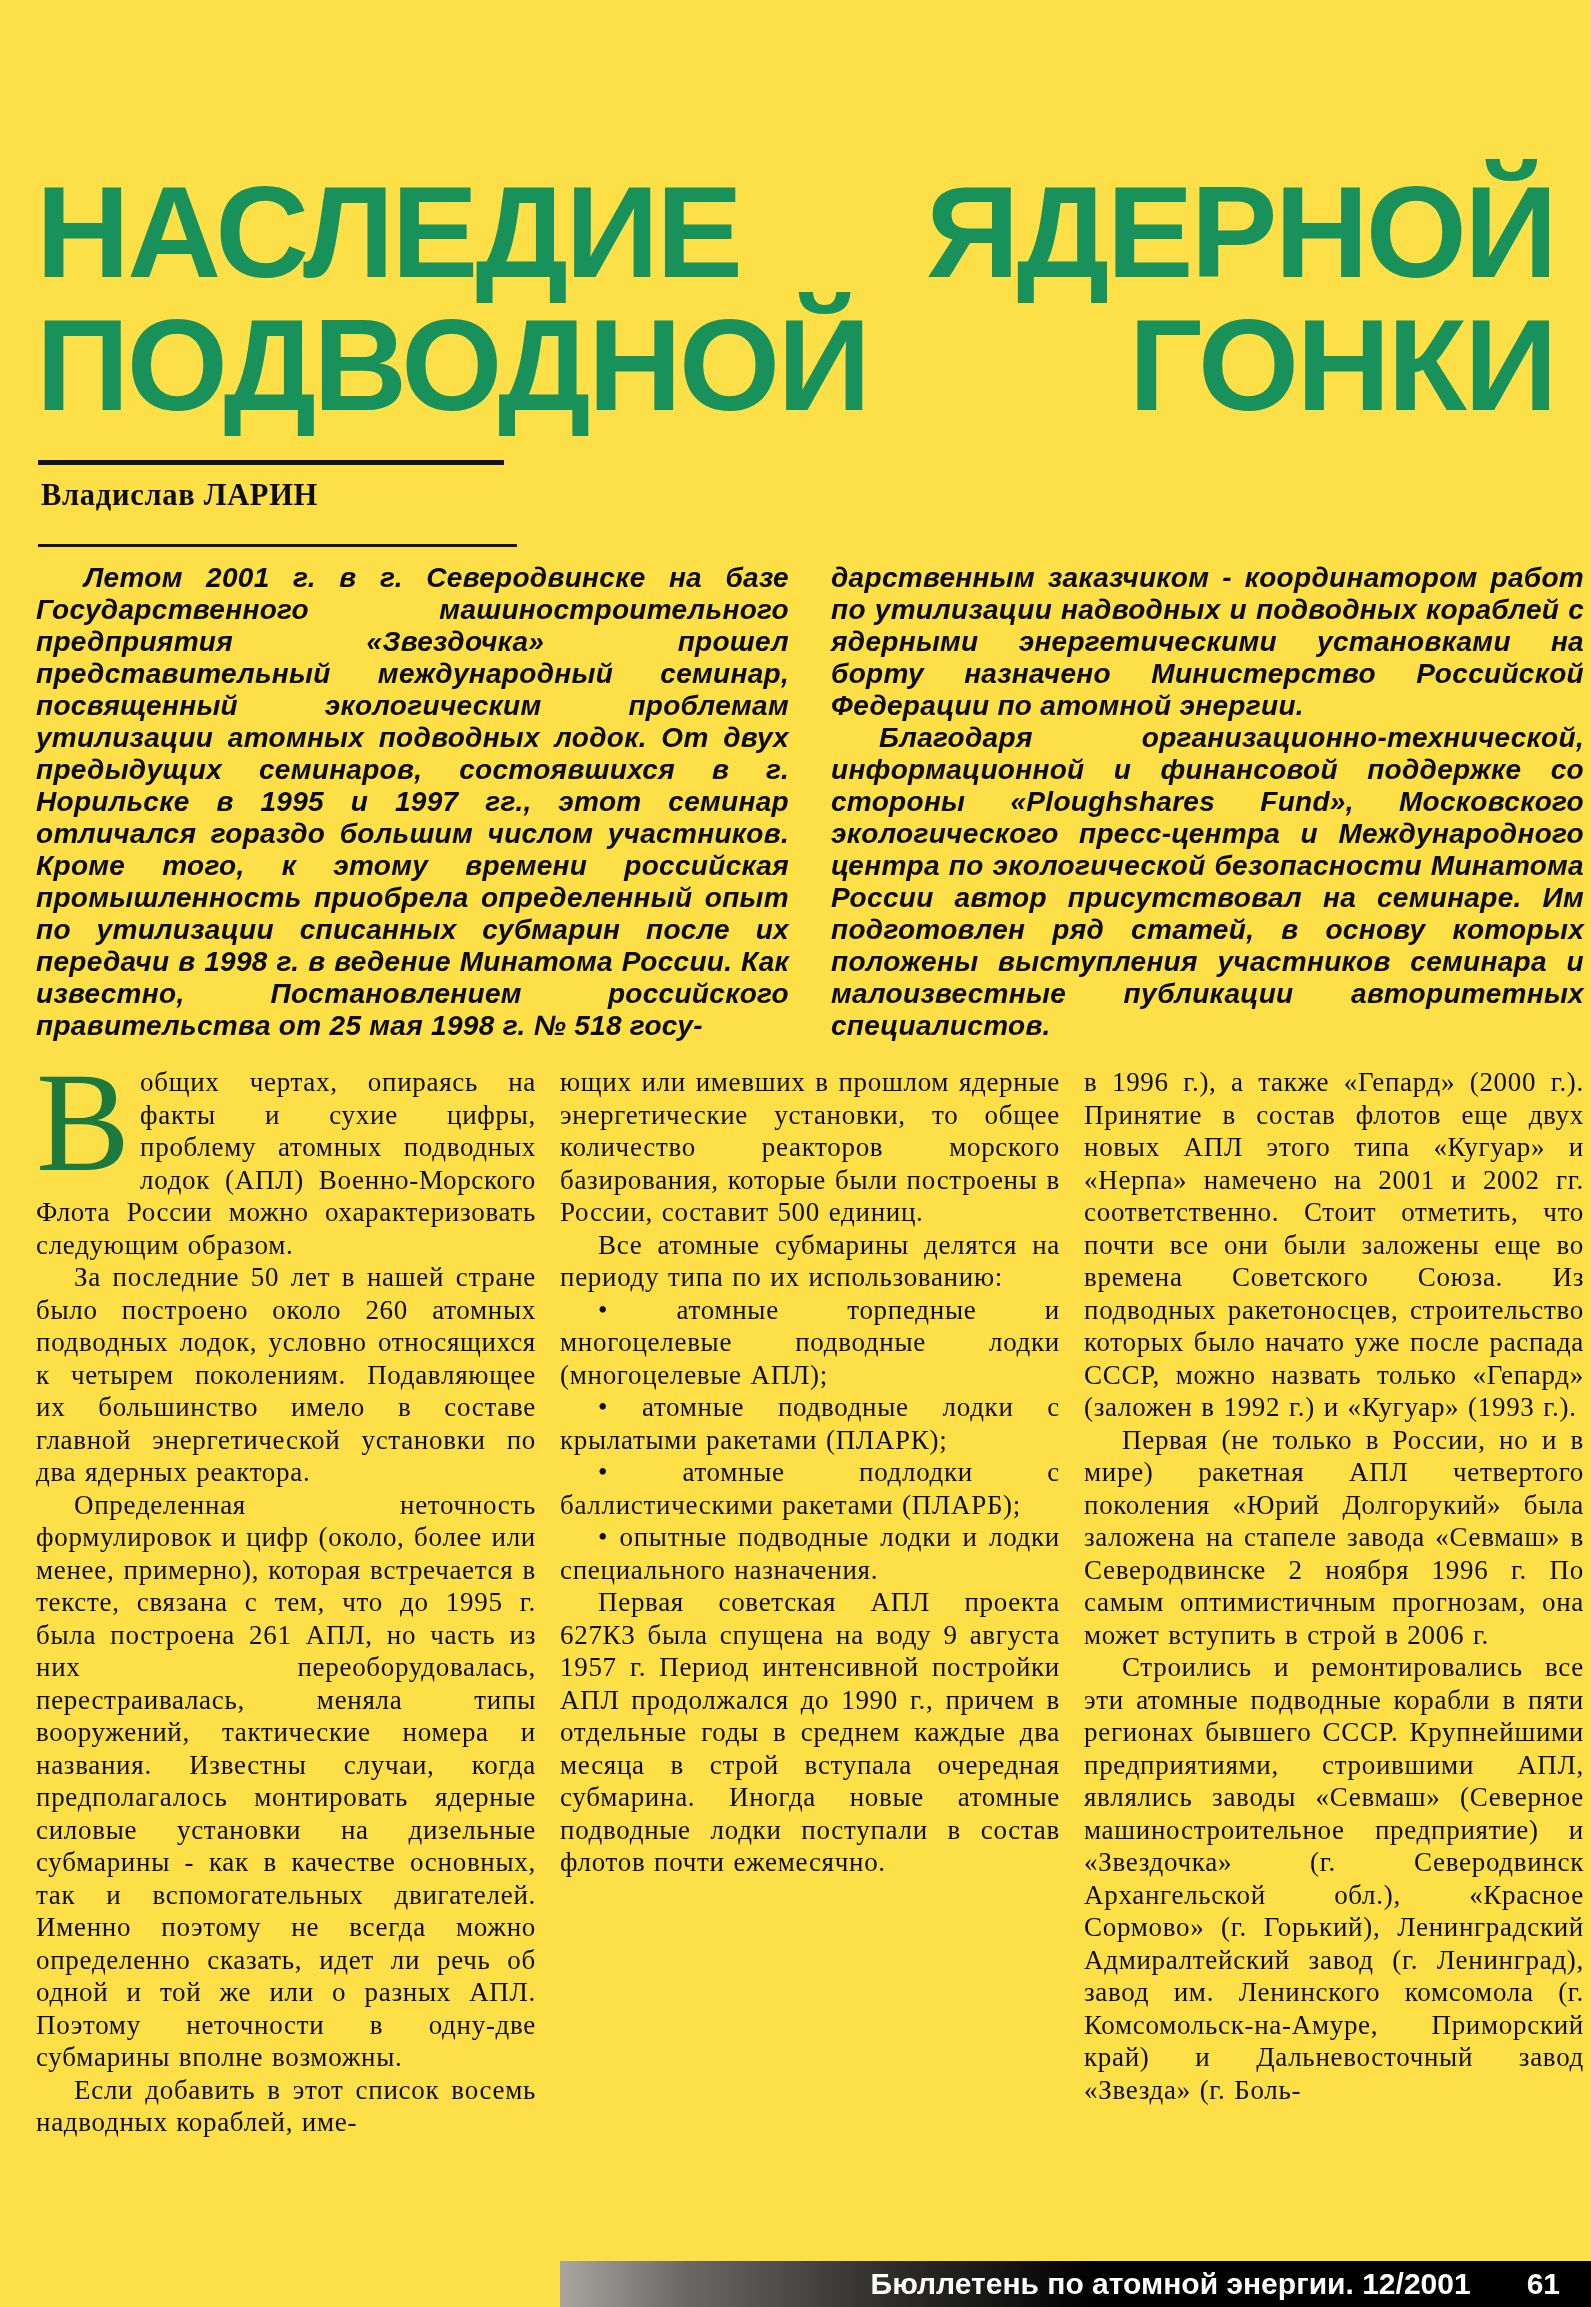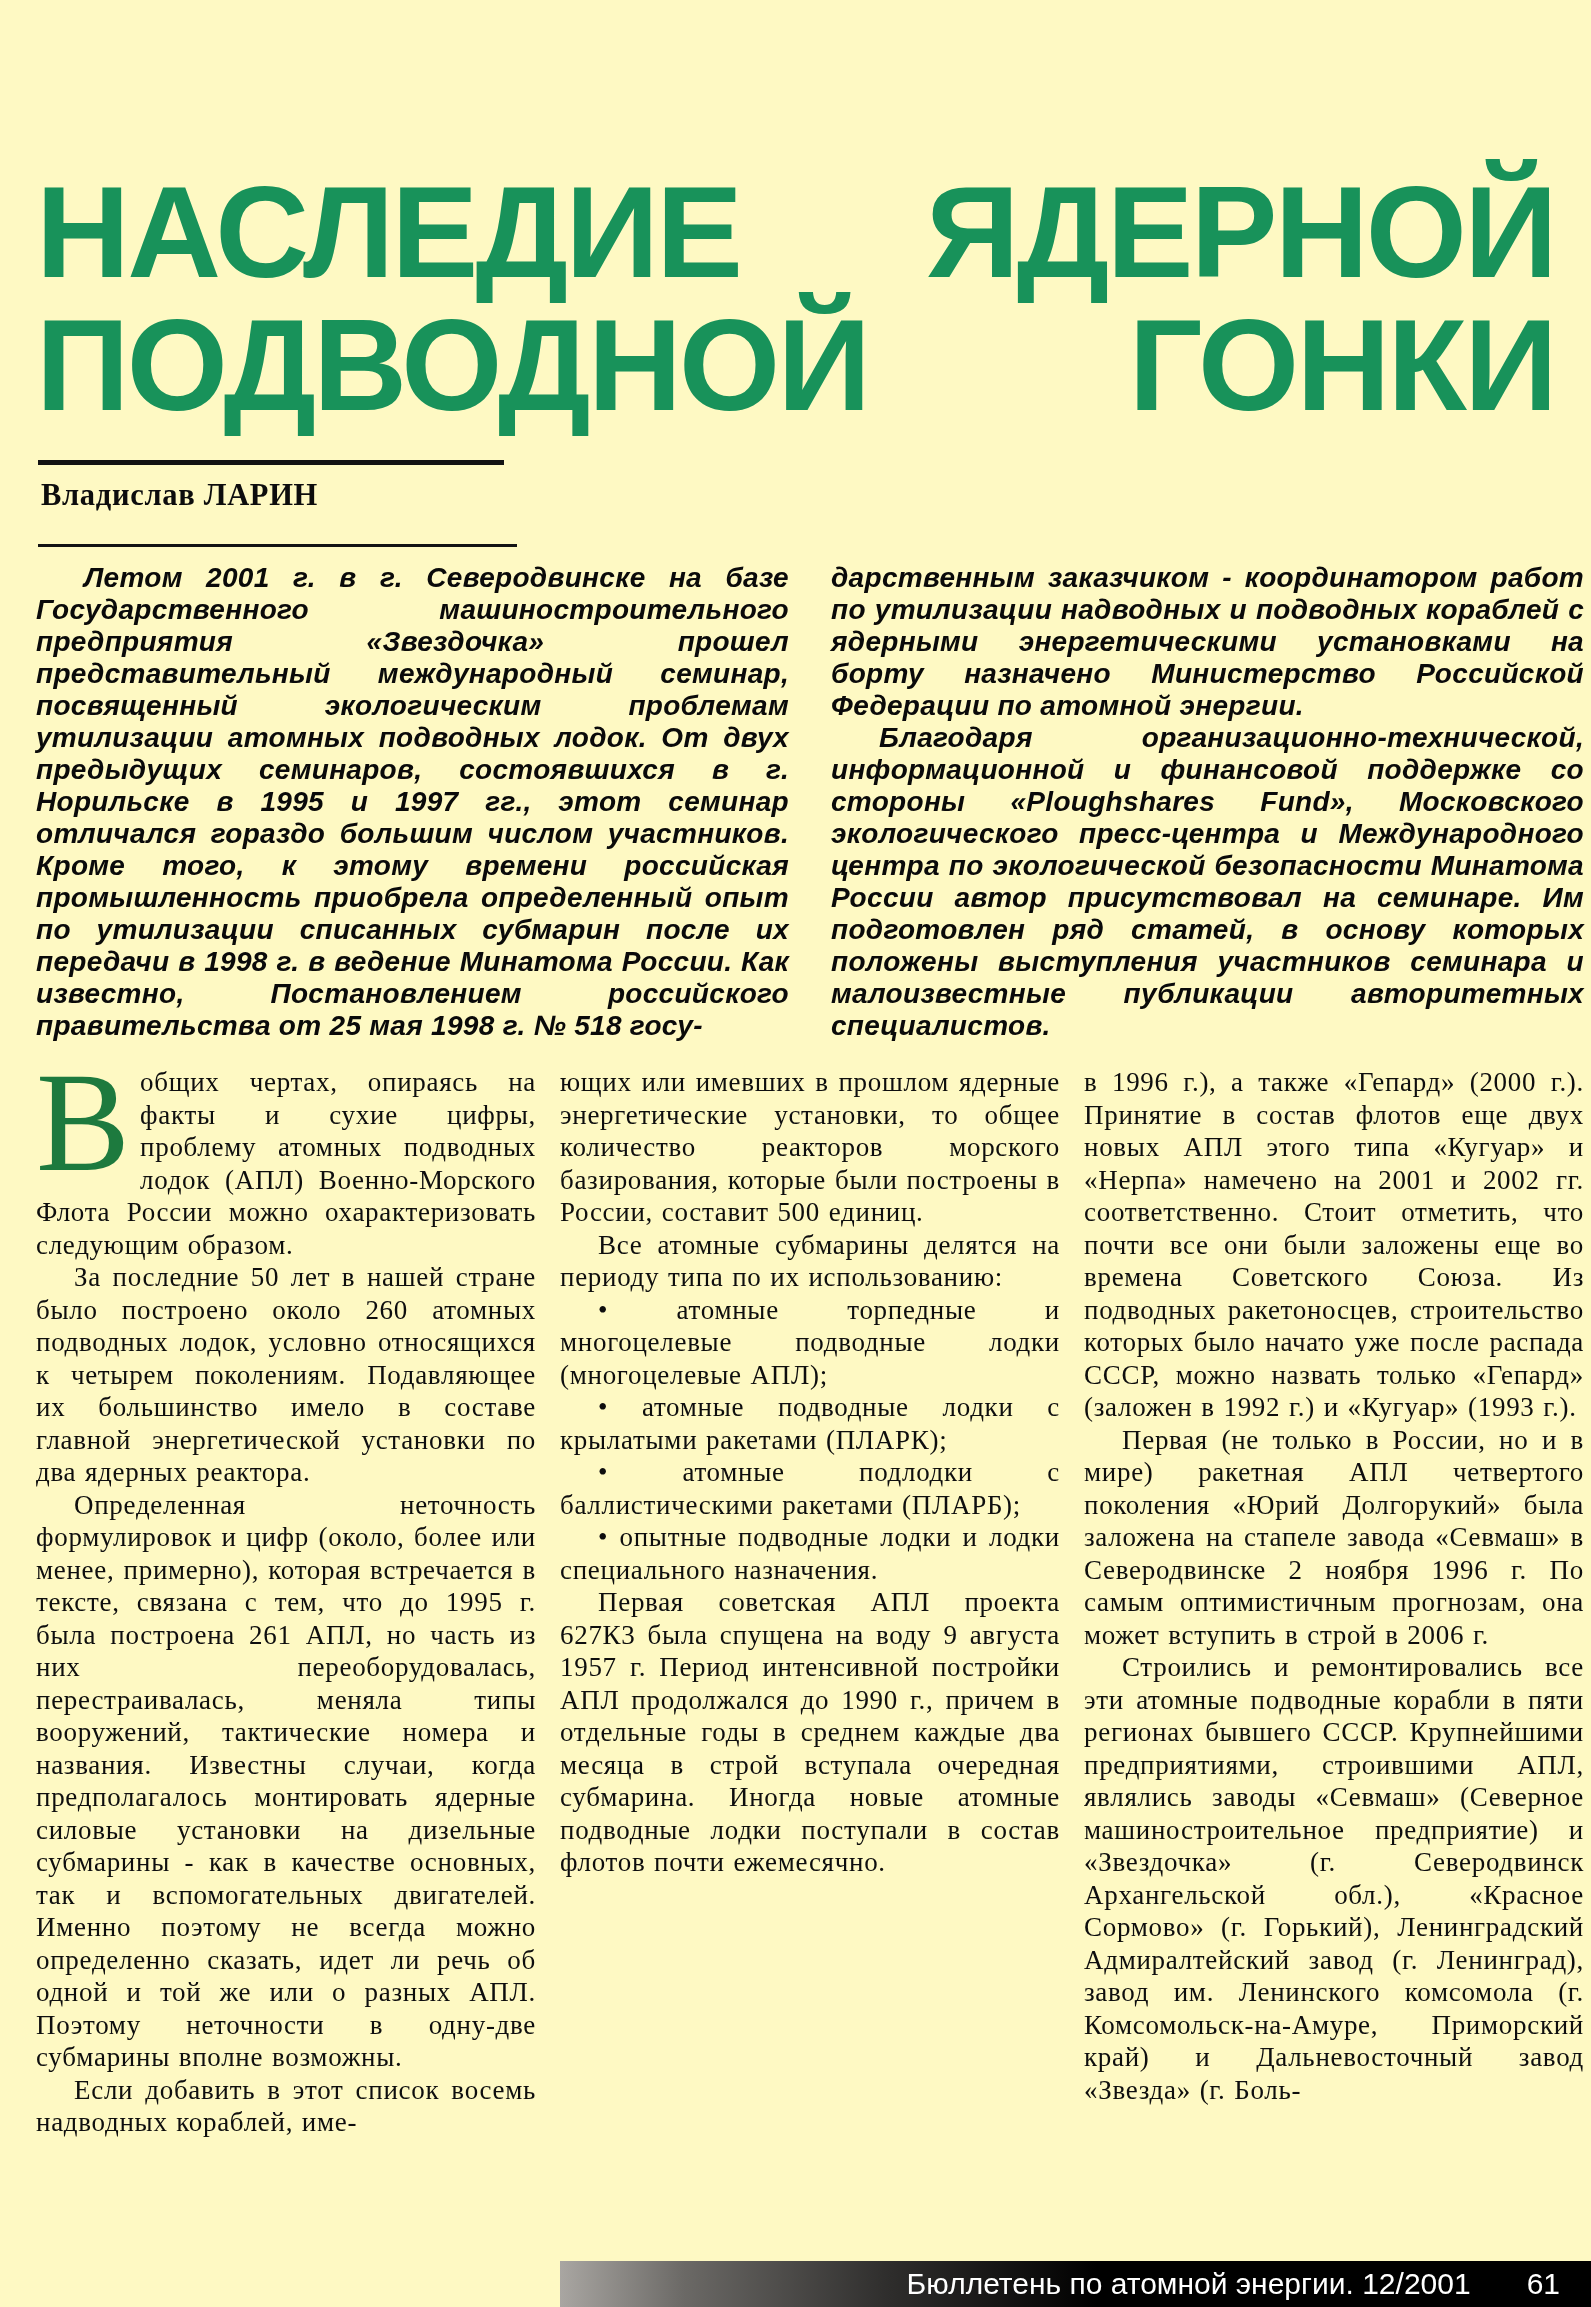--- a/index.html
+++ b/index.html
@@ -1,18 +1,18 @@
 <!DOCTYPE html>
 <html lang="ru" style="font-size:10.6px"><head>
 <meta charset="utf-8">
 <style>
   html,body{margin:0;padding:0;background:#e8e8e6;}
   .page{
     position:relative;width:1592px;height:2307px;margin:0 auto;
-    background:#fef9c3;overflow:hidden;color:#101010;
+    background:#fde047;overflow:hidden;color:#101010;
     font-family:"Liberation Serif", serif;
   }
   
   .title{
     position:absolute;left:36px;top:166px;width:1519px;
     font-family:"Liberation Sans", sans-serif;
     font-weight:bold;font-size:130px;line-height:133px;
     color:#18925a;letter-spacing:-2.7px;
   }
   .title-line{text-align:justify;text-align-last:justify;height:133px;}
@@ -53,21 +53,21 @@
     font-size:141px;line-height:105px;
     padding:4px 9.3px 0 0;
     color:#1d7a3e;font-weight:normal;
   }
   
   .footer{
     position:absolute;left:560px;top:2261px;right:0;height:46px;
     background:linear-gradient(90deg,#a9a6a2 0%,#6b6966 12%,#2e2d2c 32%,#000 52%,#000 100%);
     display:flex;align-items:center;justify-content:flex-end;
     gap:56px;padding-right:32px;box-sizing:border-box;
-    font-family:"Liberation Sans", sans-serif;font-weight:normal;
+    font-family:"Liberation Sans", sans-serif;font-weight:bold;
     font-size:30px;color:#ffffff;white-space:nowrap;
   }
 </style>
 </head>
 <body>
 
 <div class="page">
 
   <div class="title">
     <div class="title-line">НАСЛЕДИЕ ЯДЕРНОЙ</div>

